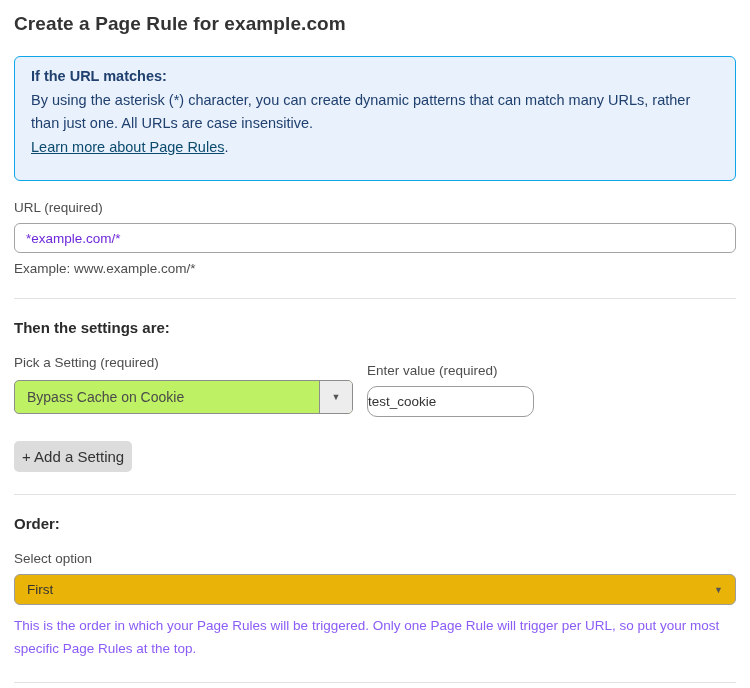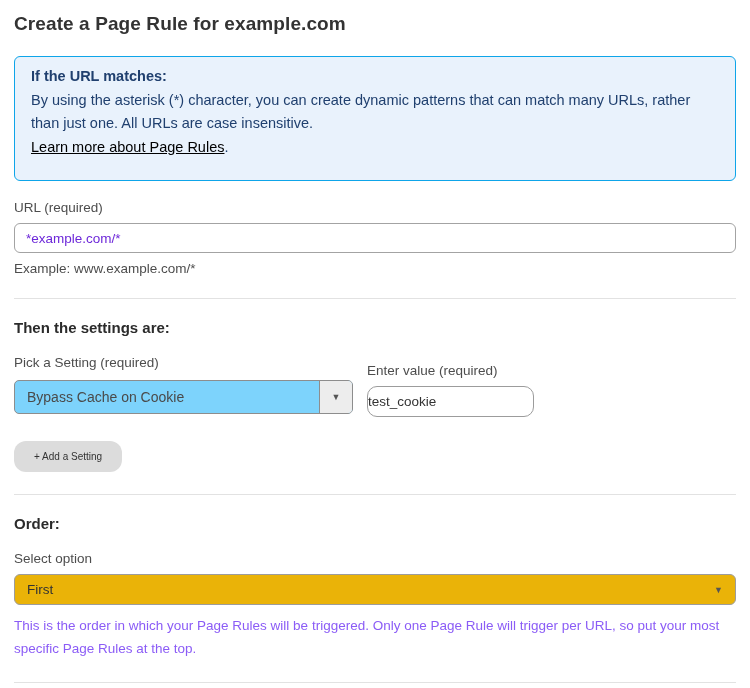--- a/index.html
+++ b/index.html
@@ -25,21 +25,21 @@
     background: #e9f2fc;
     border: 1px solid #0ea5e9;
     border-radius: 6px;
     padding: 8px 16px 21px 16px;
     font-size: 14.5px;
     line-height: 23.5px;
     color: #20406f;
   }
   .info-heading { font-weight: bold; }
   .info-link {
-    color: #000000;
+    color: #0c4a6e;
     text-decoration: underline;
     cursor: pointer;
     margin-top: 11px;
   }
 
   .field-label {
     font-size: 13.5px;
     color: #4d4d4d;
     margin-bottom: 8px;
   }
@@ -83,21 +83,21 @@
   }
   .setting-col { width: 339px; }
   .value-col { margin-left: 14px; padding-top: 8px; }
 
   .select-box {
     display: flex;
     align-items: stretch;
     height: 34px;
     border: 1px solid #8d8d8d;
     border-radius: 5px;
-    background: #7dd3fc;
+    background: #bef264;
     overflow: hidden;
     cursor: pointer;
     margin-top: 10px;
   }
   .select-box-text {
     flex: 1;
     font-size: 14px;
     color: #4a4a4a;
     line-height: 32px;
     padding: 0 12px;
@@ -124,24 +124,24 @@
     font-size: 13.5px;
     font-family: "Liberation Sans", "DejaVu Sans", sans-serif;
     color: #333;
     background: #fff;
     outline: none;
   }
 
   .btn {
     display: inline-block;
     border: none;
-    border-radius: 12px;
-    font-size: 10px;
-    font-family: "Liberation Sans", "DejaVu Sans", sans-serif;
-    padding: 8px 20px;
+    border-radius: 5px;
+    font-size: 15px;
+    font-family: "Liberation Sans", "DejaVu Sans", sans-serif;
+    padding: 8px 8px;
     cursor: pointer;
     line-height: 15px;
   }
   .btn-gray { background: #dcdcdc; color: #333; }
 
   .add-setting-btn { margin-top: 24px; }
 
   .order-select {
     display: flex;
     align-items: center;

